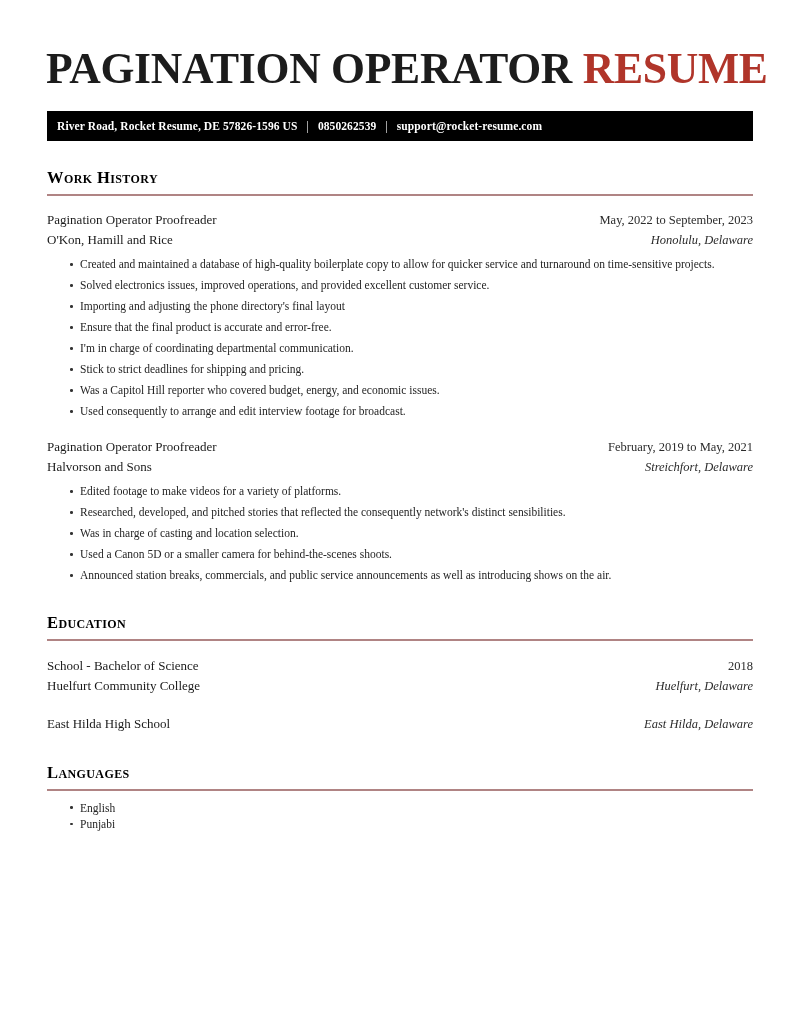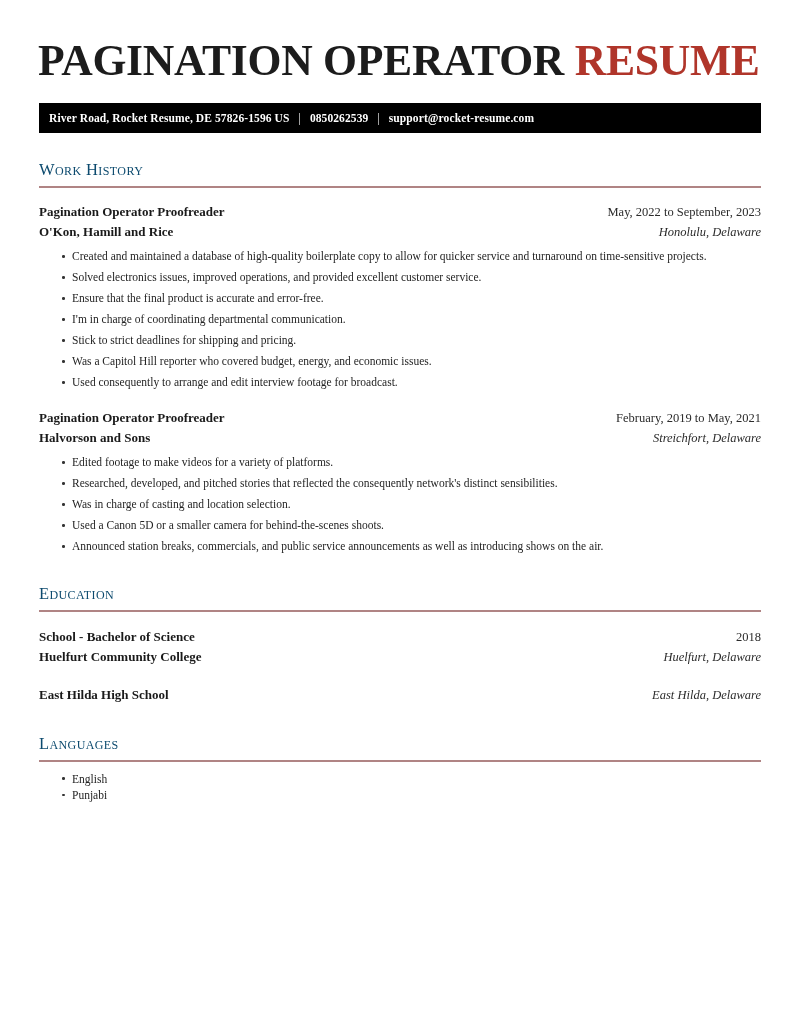--- a/index.html
+++ b/index.html
@@ -13,21 +13,21 @@
     width: 800px;
     height: 1035px;
     font-family: "Liberation Serif", "DejaVu Serif", serif;
     color: #1a1a1a;
     overflow: hidden;
   }
 
   .page {
     width: 800px;
     height: 873px;
-    padding: 8px;
+    padding: 16px;
     position: relative;
     background: #ffffff;
   }
 
   
   .doc-title {
     margin: 0;
     padding: 27px 31px 0 31px;
     font-family: "Liberation Serif", "DejaVu Serif", serif;
     font-weight: bold;
@@ -66,22 +66,22 @@
     color: #ffffff;
     font-weight: normal;
   }
 
   
   .section { padding: 0 31px; }
   .section-head {
     margin: 0;
     padding: 0;
     font-family: "Liberation Serif", "DejaVu Serif", serif;
-    font-weight: normal;
-    color: #0c4a6e;
+    font-weight: bold;
+    color: #000000;
     font-size: 16.5px;
     line-height: 26px;
     font-variant: small-caps;
     letter-spacing: 0.4px;
   }
   .section-rule {
     border: 0;
     border-top: 2px solid #b08484;
     margin: 3px 0 0 0;
     width: 100%;
@@ -94,21 +94,21 @@
   
   .entry { margin-top: 14px; }
   .entry-row {
     display: flex;
     justify-content: space-between;
     align-items: baseline;
     line-height: 19px;
   }
   .entry-left {
     font-size: 13px;
-    font-weight: bold;
+    font-weight: normal;
     color: #1a1a1a;
   }
   .entry-right {
     font-size: 12.5px;
     color: #2b2b2b;
     text-align: right;
     white-space: nowrap;
   }
   .entry-right.italic { font-style: italic; }
 
@@ -194,20 +194,21 @@
         <span class="entry-left">Pagination Operator Proofreader</span>
         <span class="entry-right">May, 2022 to September, 2023</span>
       </div>
       <div class="entry-row">
         <span class="entry-left">O'Kon, Hamill and Rice</span>
         <span class="entry-right italic">Honolulu, Delaware</span>
       </div>
       <ul class="bullets">
         <li>Created and maintained a database of high-quality boilerplate copy to allow for quicker service and turnaround on time-sensitive projects.</li>
         <li>Solved electronics issues, improved operations, and provided excellent customer service.</li>
+        <li>Importing and adjusting the phone directory's final layout</li>
         <li>Ensure that the final product is accurate and error-free.</li>
         <li>I'm in charge of coordinating departmental communication.</li>
         <li>Stick to strict deadlines for shipping and pricing.</li>
         <li>Was a Capitol Hill reporter who covered budget, energy, and economic issues.</li>
         <li>Used consequently to arrange and edit interview footage for broadcast.</li>
       </ul>
     </div>
 
     <div class="entry">
       <div class="entry-row">

